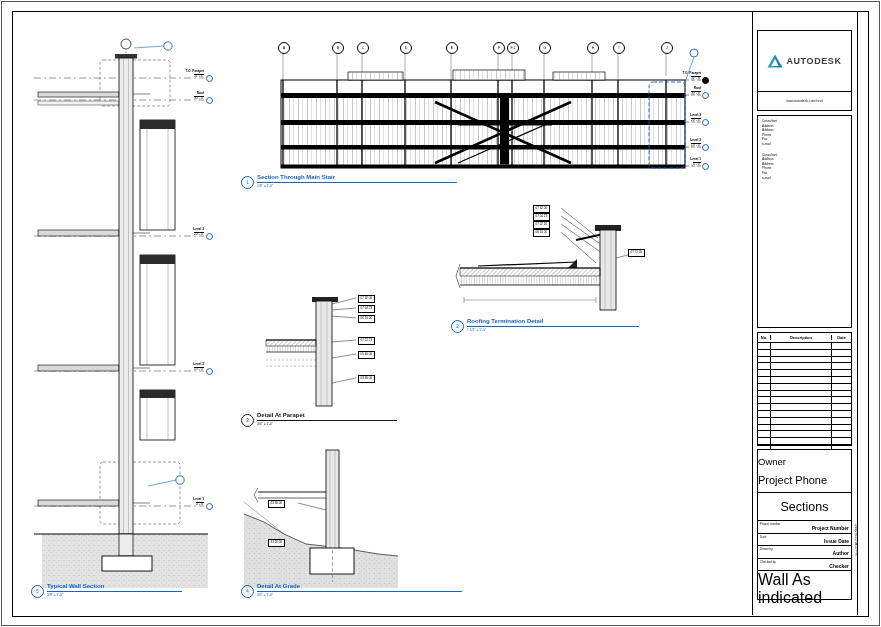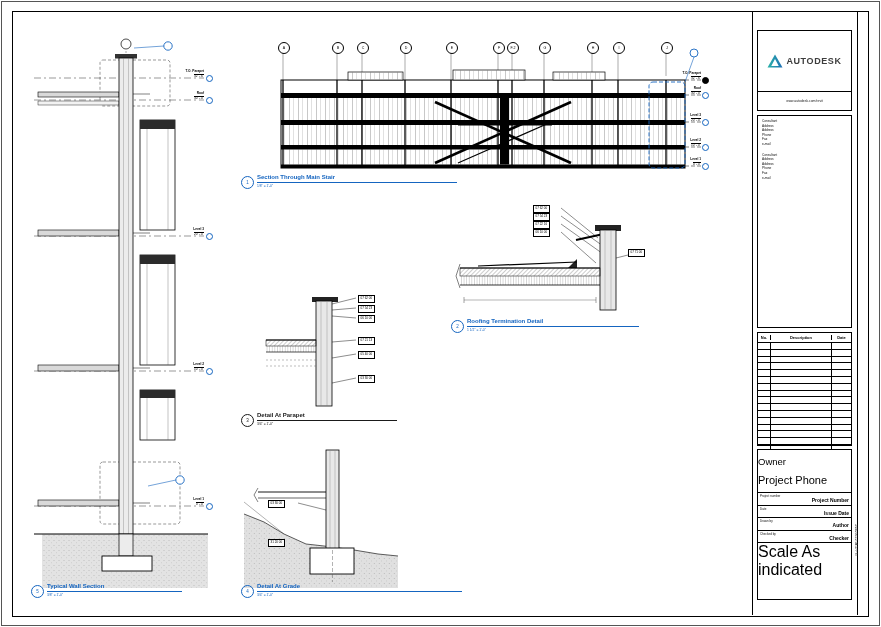--- a/index.html
+++ b/index.html
@@ -533,38 +533,39 @@
           <div class="rc3"></div>
         </div>
       </div>
   </div>
 
   <div class="tb-box" id="tb-main">
     <div class="tbm-owner">
       <div class="owner-t">Owner</div>
       <div class="proj-t">Project Phone</div>
     </div>
+    <div class="tbm-sections">Sections</div>
     <div id="tb-fields">
         <div class="tbm-field">
           <div class="fl">Project number</div>
           <div class="fv">Project Number</div>
         </div>
         <div class="tbm-field">
           <div class="fl">Date</div>
           <div class="fv">Issue Date</div>
         </div>
         <div class="tbm-field">
           <div class="fl">Drawn by</div>
           <div class="fv">Author</div>
         </div>
         <div class="tbm-field">
           <div class="fl">Checked by</div>
           <div class="fv">Checker</div>
         </div>
       </div>
     <div class="tbm-scale">
-      <span class="fl">Scale</span>
+      <span class="fl">Wall</span>
       <span class="fv">As indicated</span>
     </div>
   </div>
 
   <div id="tb-stamp">3/28/2015 2:04:57 PM</div>
 </div>
 
 </body></html>

